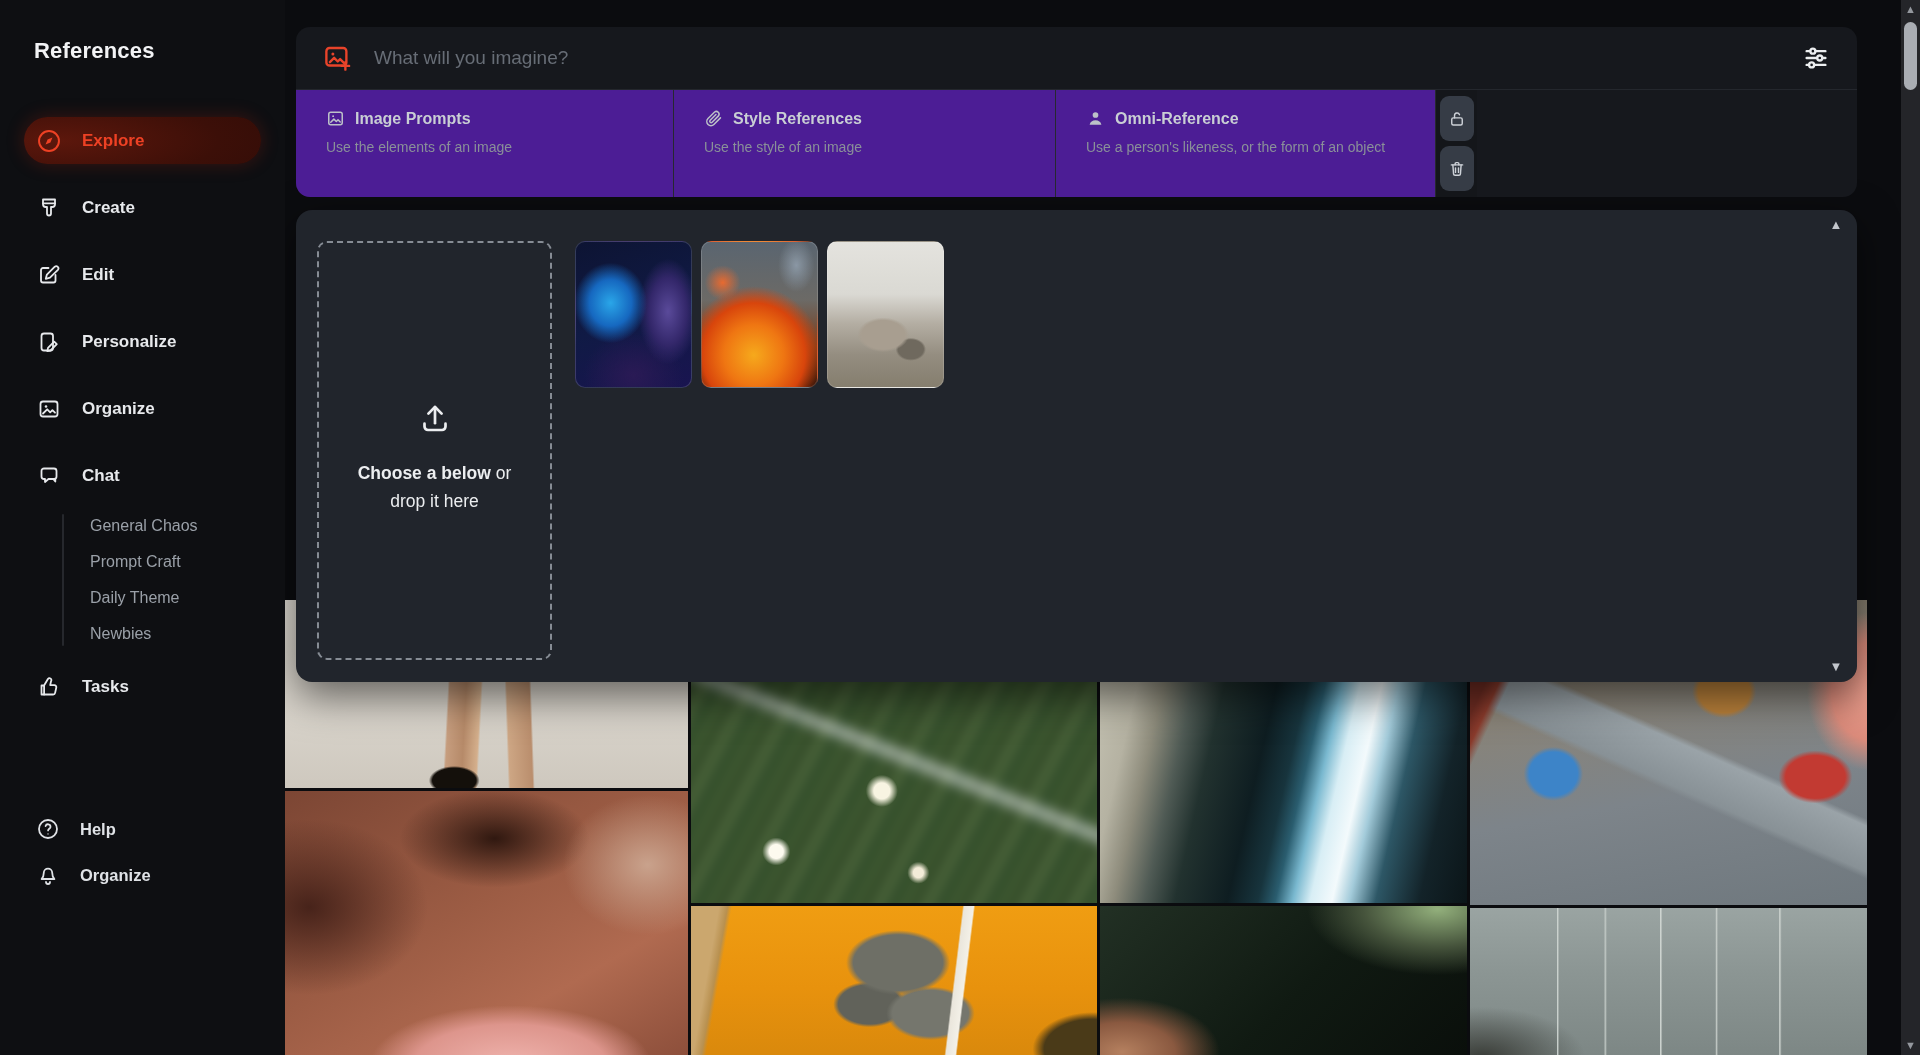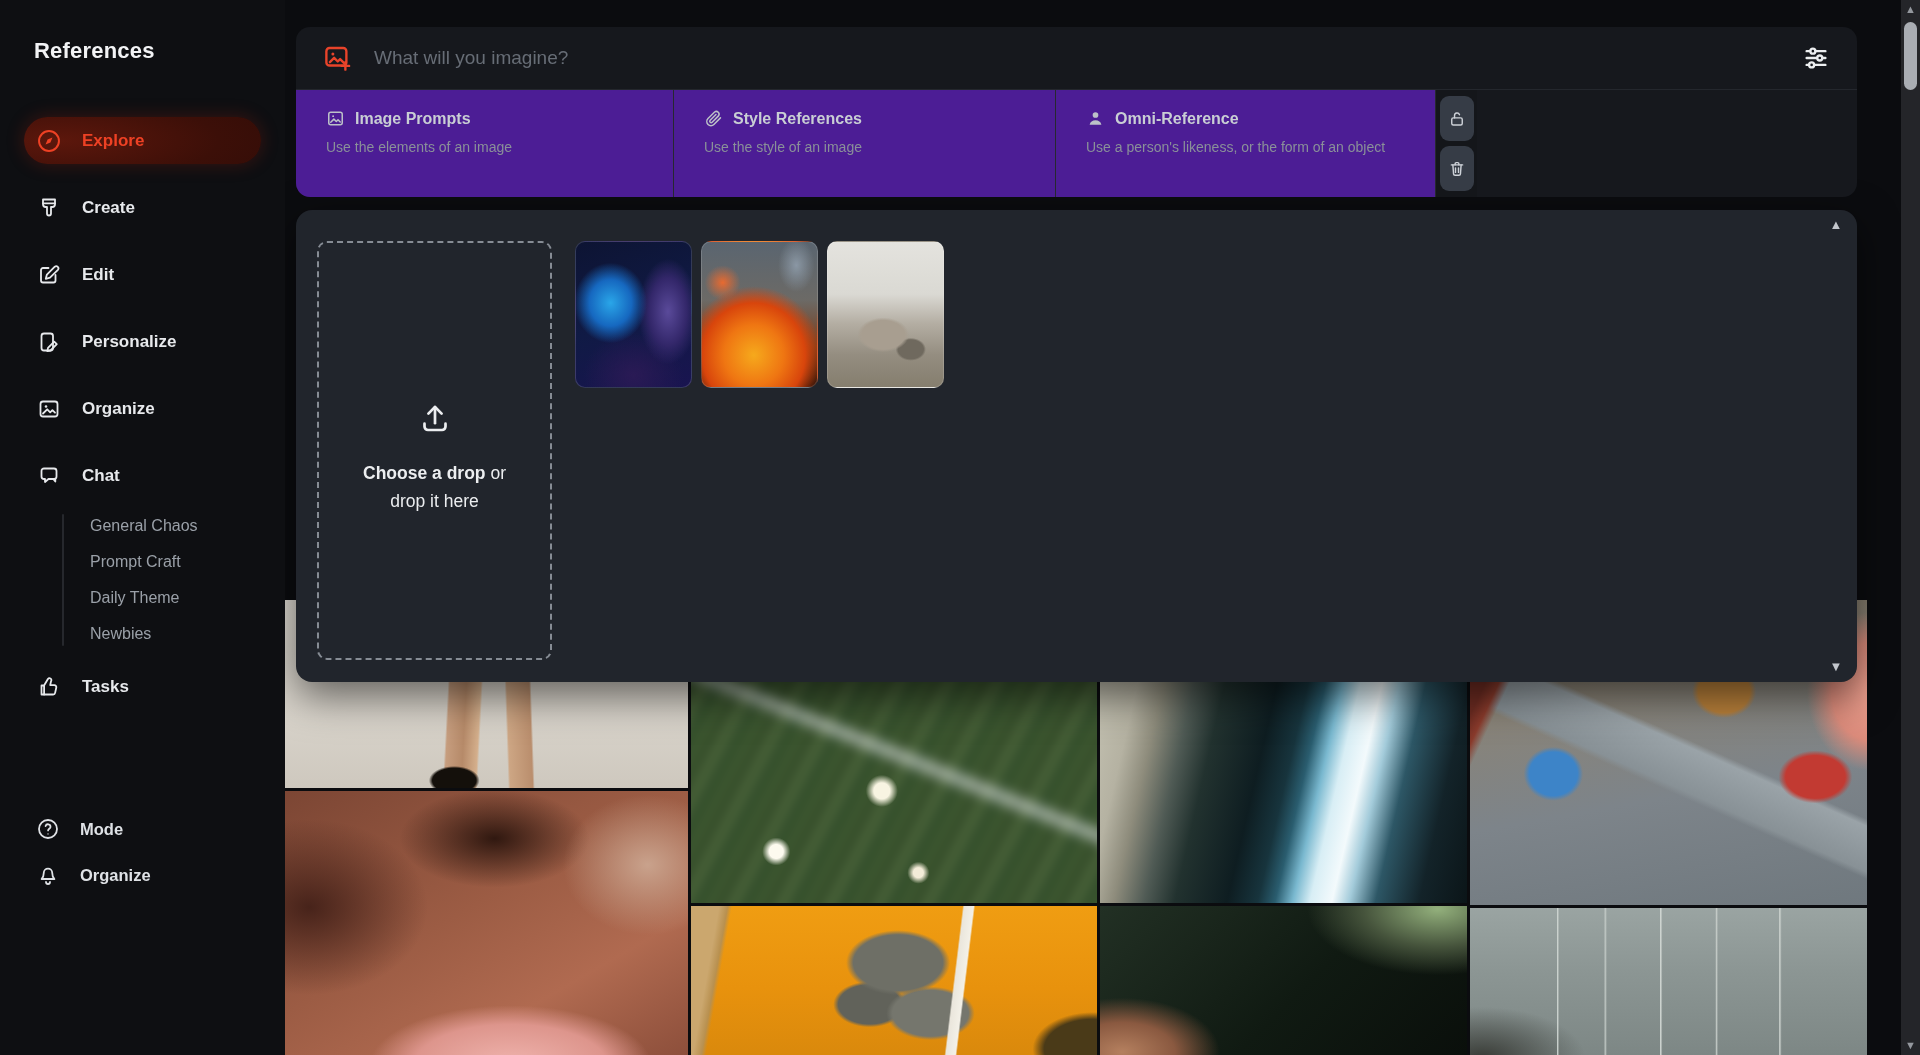--- a/index.html
+++ b/index.html
@@ -301,21 +301,21 @@
 
   <div class="side-footer">
     <div class="foot-item">
       <span class="nav-icon">
         <svg viewBox="0 0 24 24" width="24" height="24" fill="none" stroke="currentColor" stroke-width="1.8" stroke-linecap="round" stroke-linejoin="round">
             <circle cx="12" cy="12" r="9"></circle>
             <path d="M9.6 9.1a2.5 2.5 0 0 1 4.9.8c0 1.7-2.4 2-2.4 3.5"></path>
             <circle cx="12" cy="16.9" r=".7" fill="currentColor" stroke="none"></circle>
           </svg>
       </span>
-      <span class="nav-label">Mode</span>
+      <span class="nav-label">Help</span>
     </div>
     <div class="foot-item">
       <span class="nav-icon">
         <svg viewBox="0 0 24 24" width="24" height="24" fill="none" stroke="currentColor" stroke-width="1.8" stroke-linecap="round" stroke-linejoin="round">
             <path d="M18.4 16H5.6c1.5-1.6 2.2-3.3 2.2-6.2a4.2 4.2 0 0 1 8.4 0c0 2.9.7 4.6 2.2 6.2z"></path>
             <path d="M10 19a2 2 0 0 0 4 0"></path>
           </svg>
       </span>
       <span class="nav-label">Organize</span>
     </div>
@@ -408,21 +408,21 @@
 <div class="upload-panel">
   <div class="dropzone">
     <span class="dz-icon">
       <svg viewBox="0 0 24 24" width="36" height="36" fill="none" stroke="currentColor" stroke-width="1.8" stroke-linecap="round" stroke-linejoin="round">
           <path d="M12 15.5V4.8"></path>
           <path d="M7.6 9.1L12 4.6l4.4 4.5"></path>
           <path d="M5 15.8v1.9a2.3 2.3 0 0 0 2.3 2.3h9.4a2.3 2.3 0 0 0 2.3-2.3v-1.9"></path>
         </svg>
     </span>
     <div class="dz-text">
-      <div><span class="b">Choose a drop</span><span> or</span></div>
+      <div><span class="b">Choose a below</span><span> or</span></div>
       <div>drop it here</div>
     </div>
   </div>
 
   <div class="thumbs">
     <div class="thumb thumb-ai"></div>
     <div class="thumb thumb-fire"></div>
     <div class="thumb thumb-city"></div>
   </div>
 

